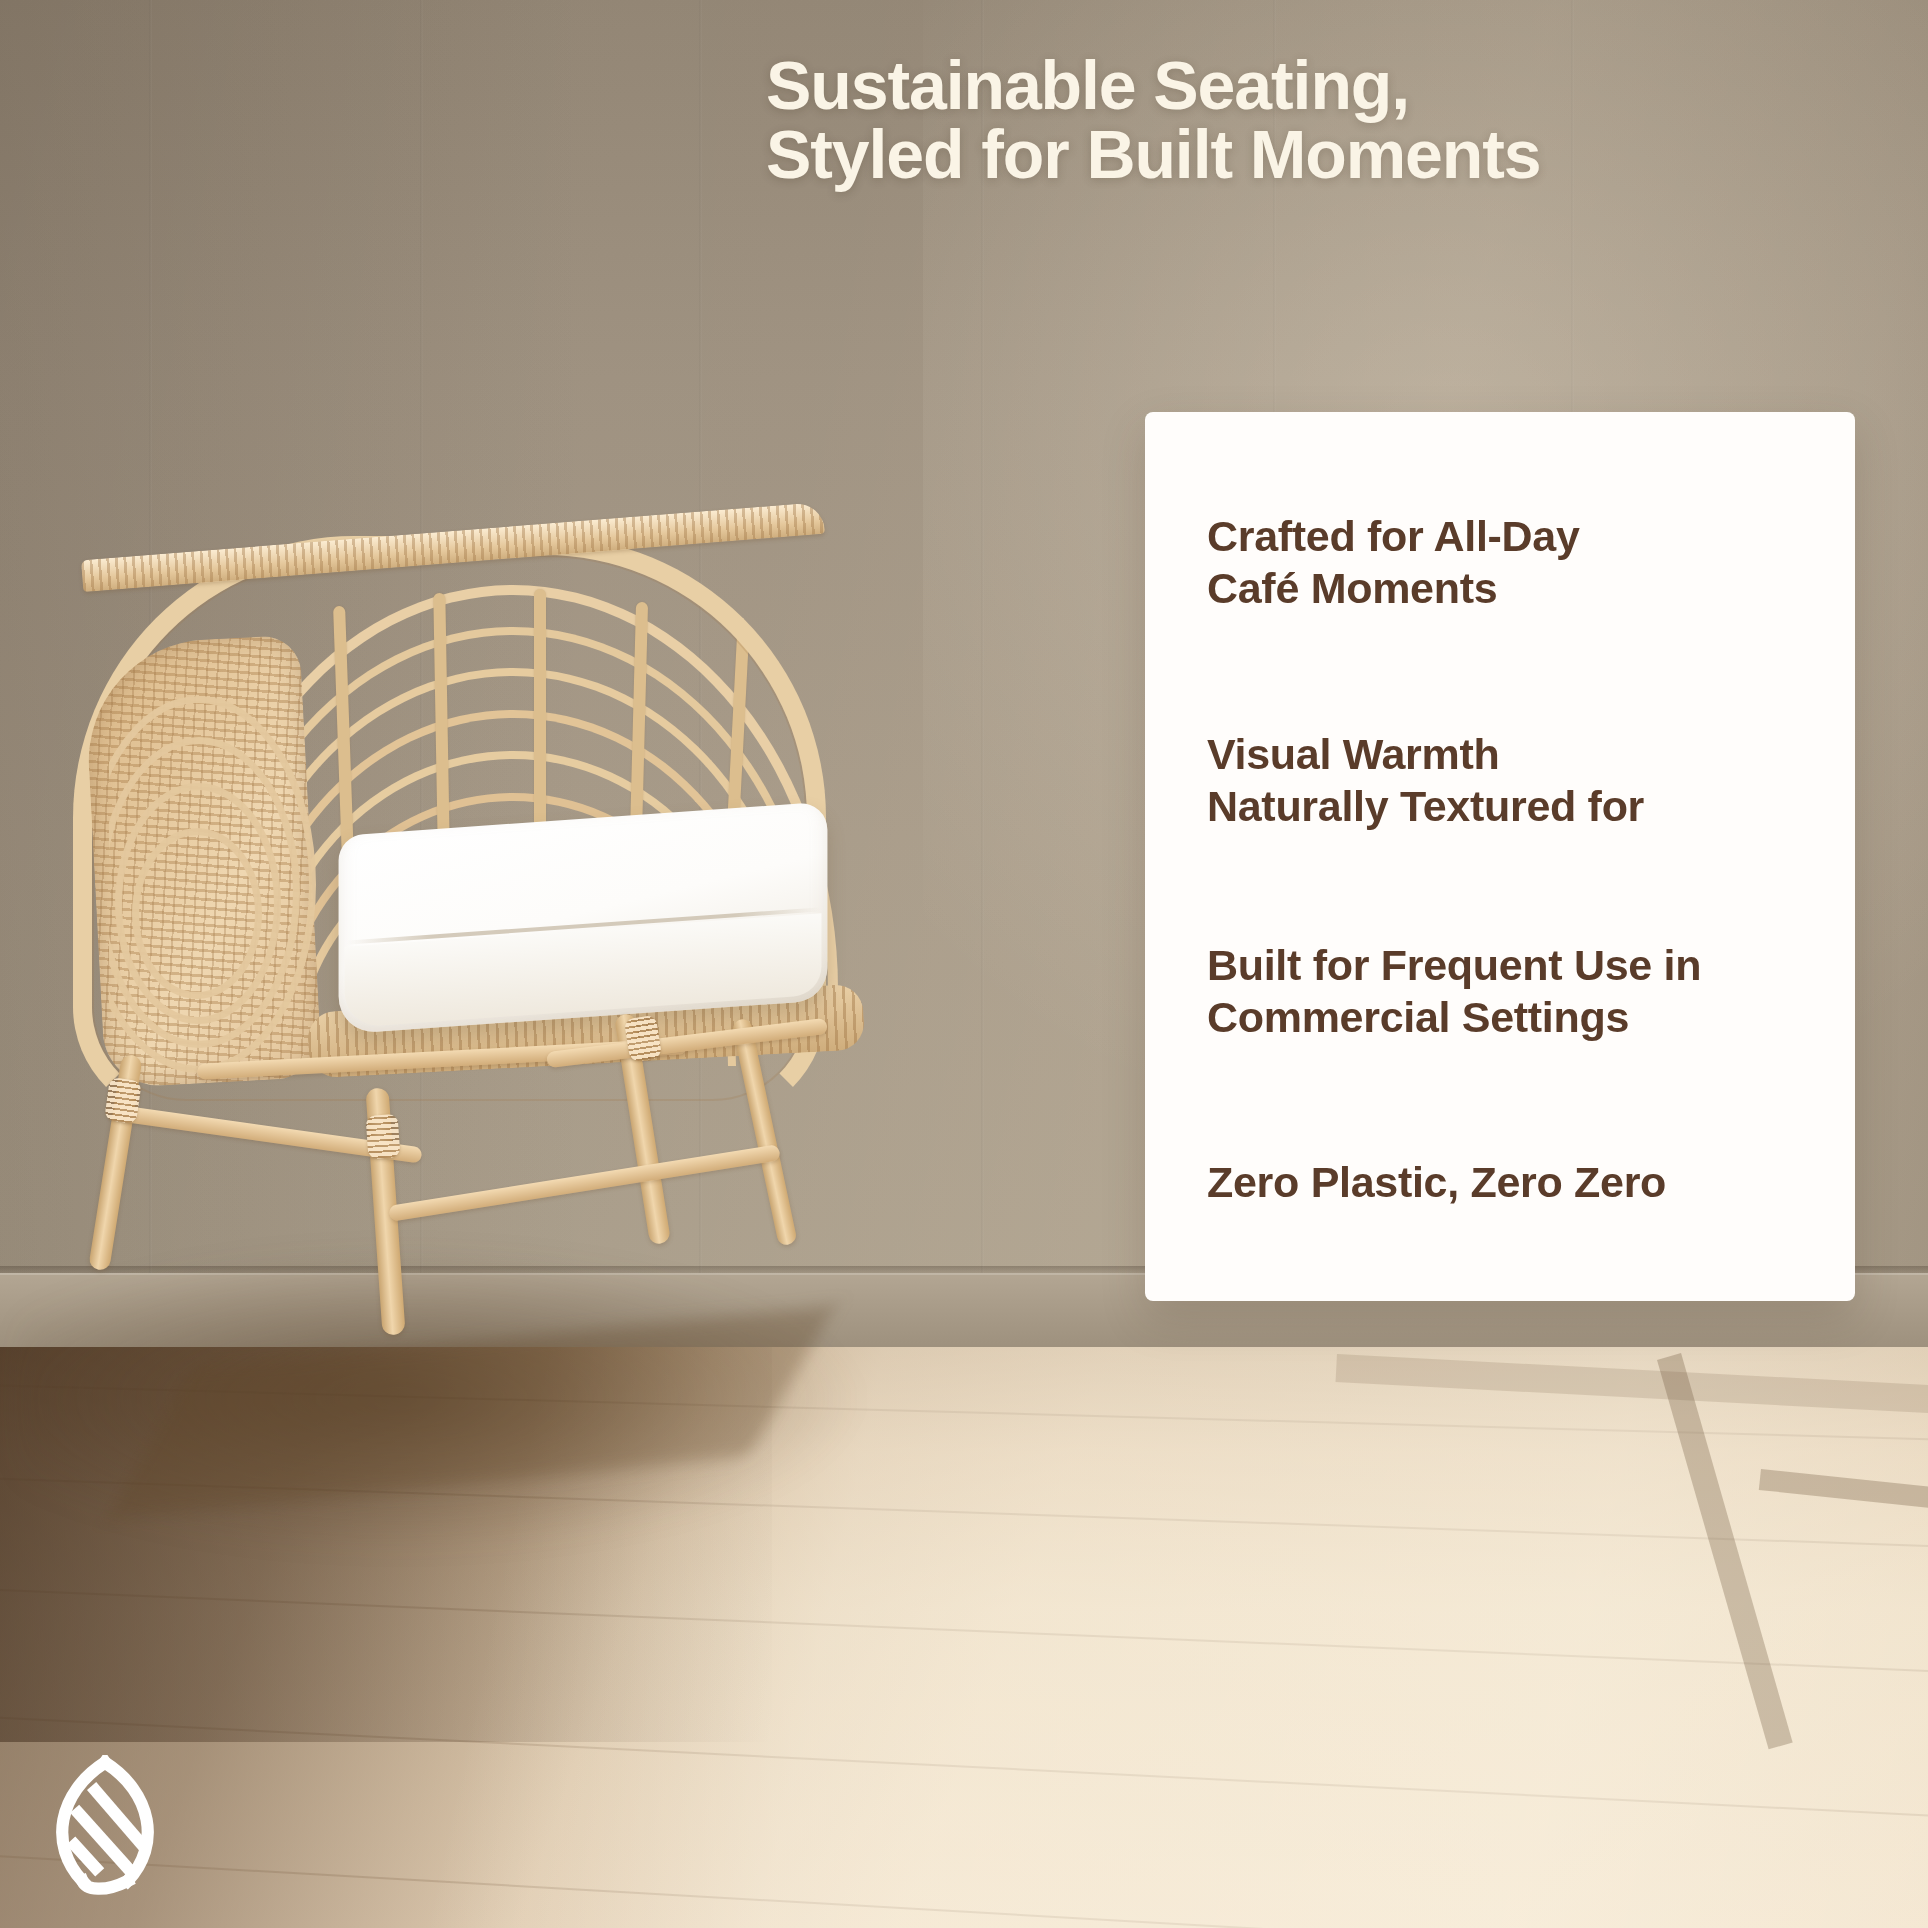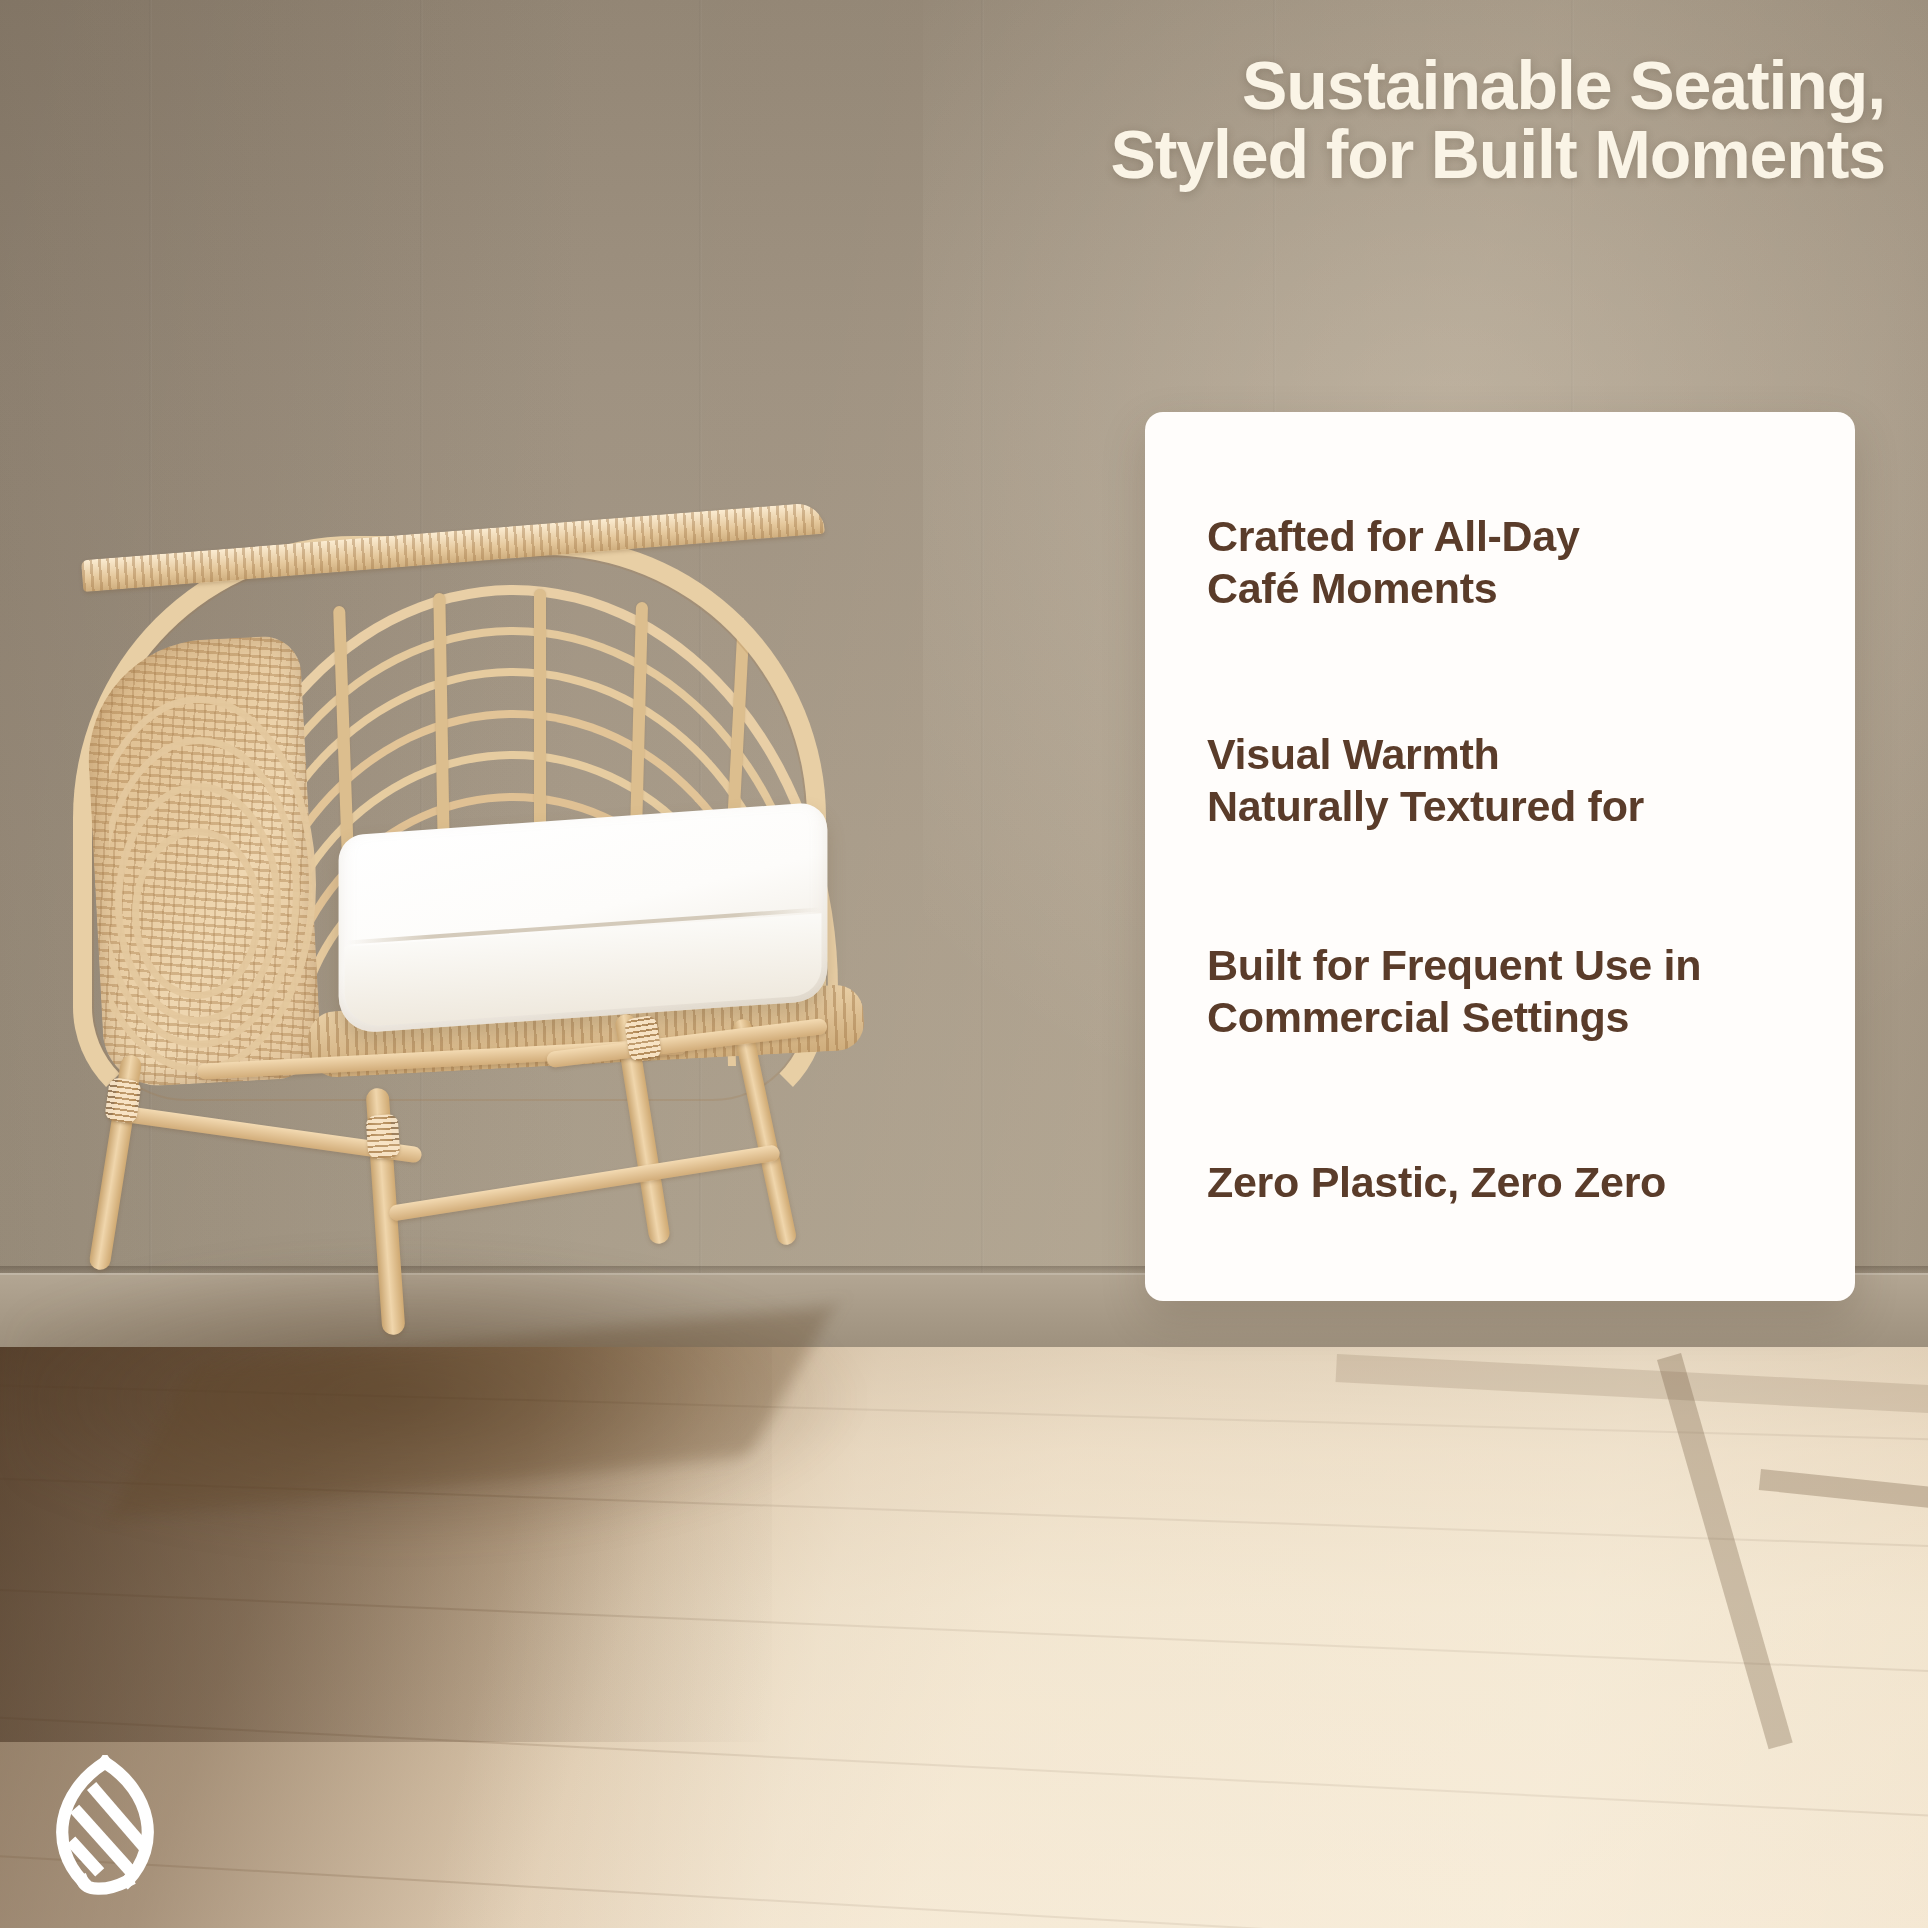--- a/index.html
+++ b/index.html
@@ -199,36 +199,35 @@
     box-shadow:0 1.9px 3.8px rgba(110,78,44,.22);
   }
   .wrapjoint{
     position:absolute; width:32px; height:43px; border-radius:9.4px;
     background:repeating-linear-gradient(0deg, rgba(155,112,64,0.55) 0 1.9px, rgba(248,228,198,0.95) 1.9px 5.6px);
     box-shadow:0 0.9px 2.8px rgba(110,78,44,.3);
   }
 
   
   .headline{
-    position:absolute; right:43px; top:51px; width:1111px;
-    text-align:right;
+    position:absolute; right:51px; top:51px; width:1111px;
     color:#faf4e6;
     font-weight:800;
     font-size:68px;
     line-height:1.02;
     letter-spacing:-1.1px;
     text-shadow:0 1.9px 9.4px rgba(60,44,28,0.22);
   }
   .headline .l2{ display:block; }
 
   
   .card{
     position:absolute; left:1145px; top:412px; width:710px; height:889px;
     background:#fffdfb;
-    border-radius:18px;
+    border-radius:8px;
     box-shadow:0 17px 45px rgba(60,44,28,0.18);
     padding:40px 53px 53px 62px;
   }
   .feature{
     color:#5a3c2a;
     font-weight:700;
     font-size:43px;
     line-height:1.22;
     letter-spacing:-0.3px;
   }

